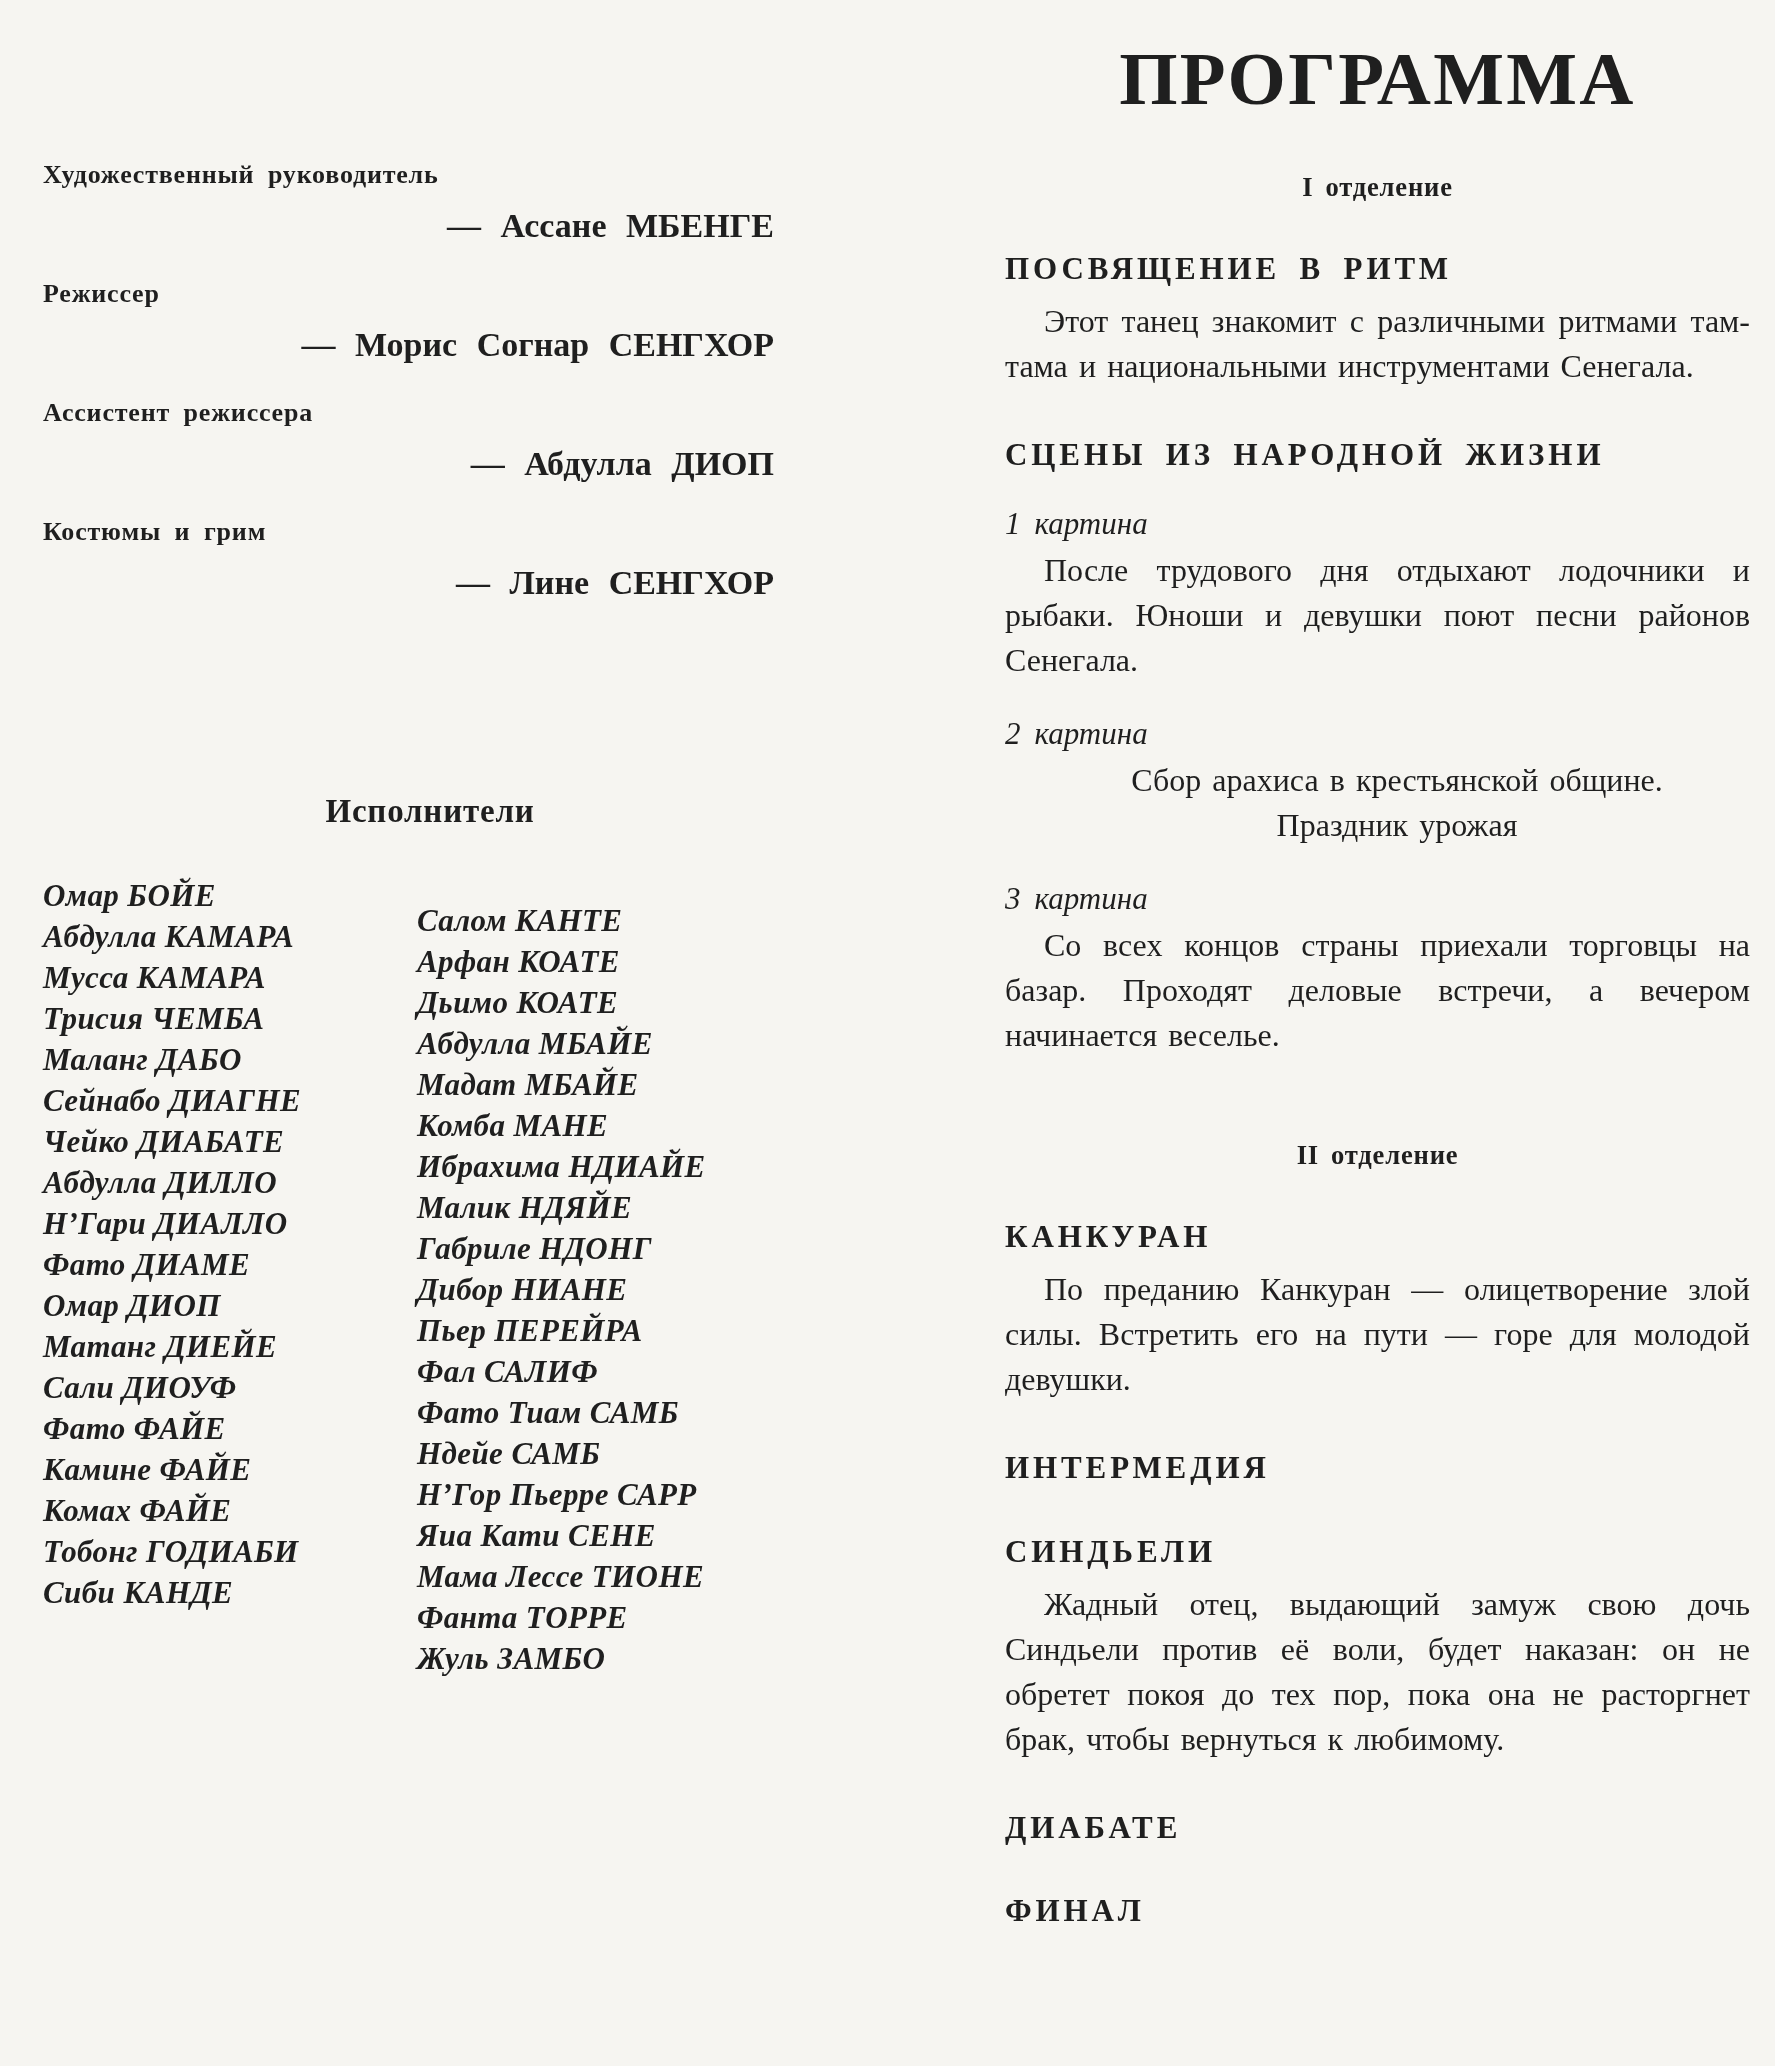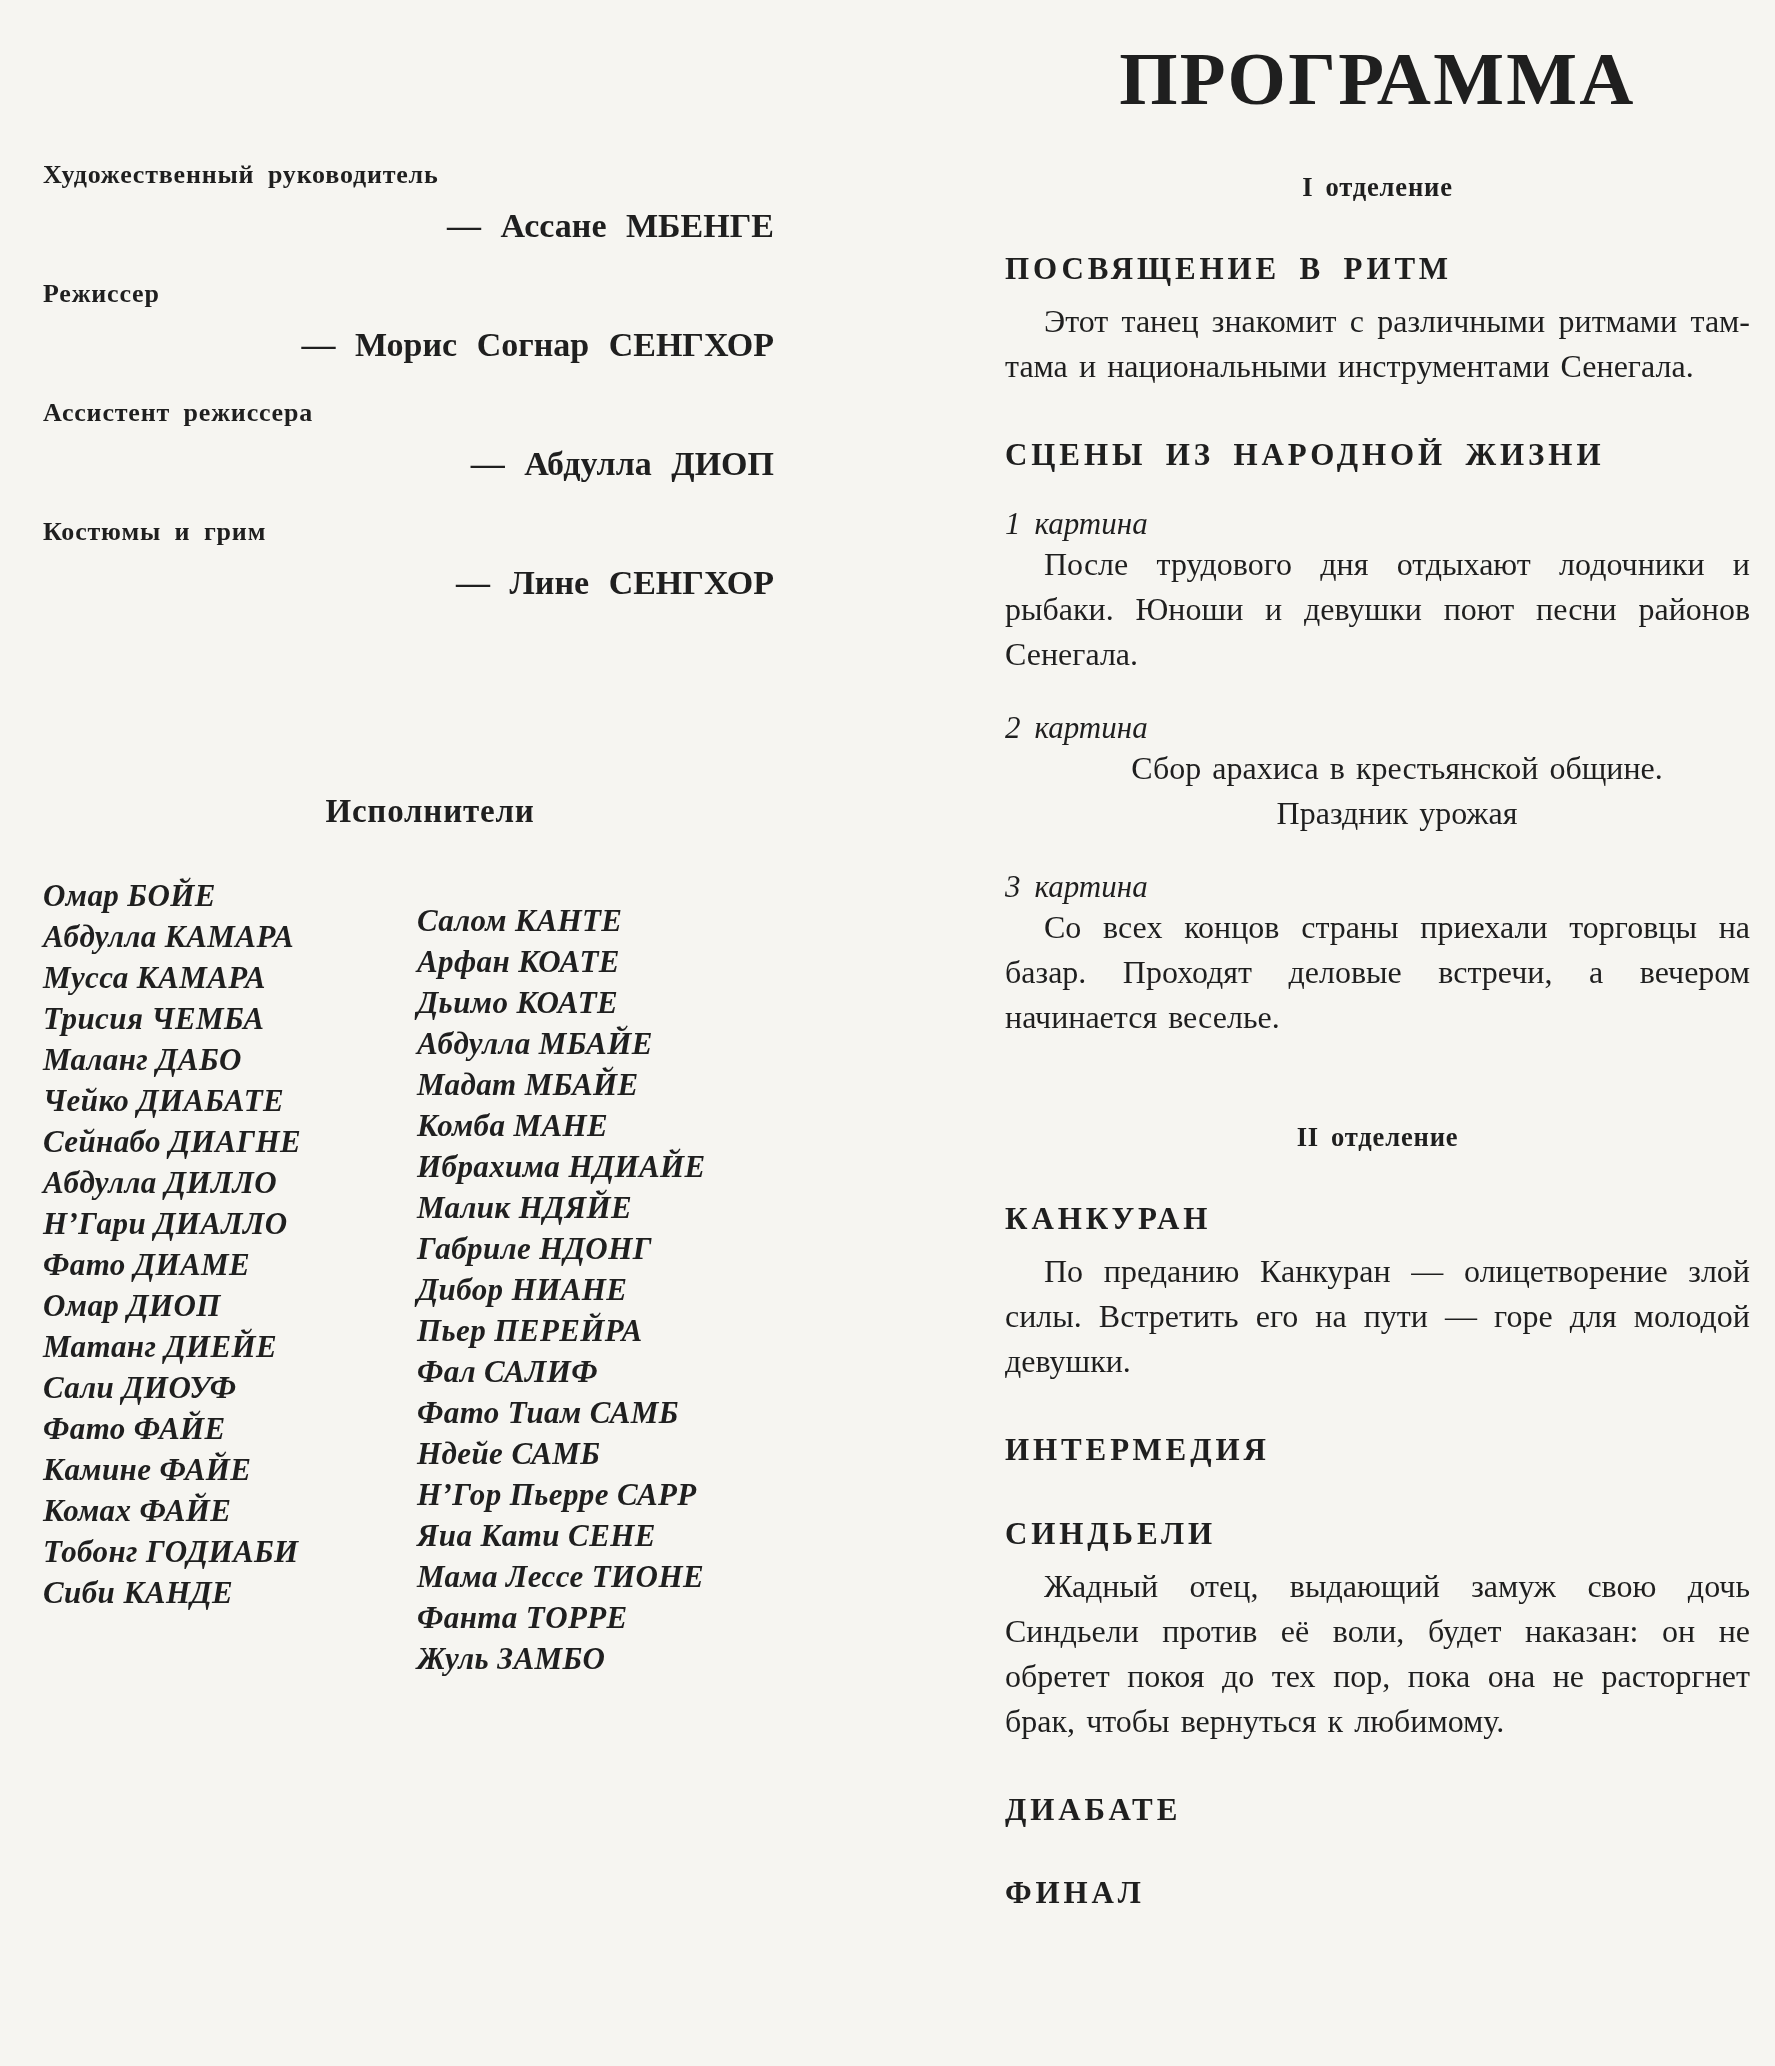--- a/index.html
+++ b/index.html
@@ -104,21 +104,21 @@
     font-weight: bold;
     letter-spacing: 3.9px;
     margin-right: 6.3px;
   }
   .scene-label {
     font-size: 31px;
     font-style: italic;
     margin-top: 33px;
     word-spacing: 6.3px;
   }
-  .scene .para { margin-top: 0; }
+  .scene .para { margin-top: 6px; }
   .short-line {
     font-size: 32px;
     line-height: 45px;
     text-indent: 39px;
   }
 </style>
 </head>
 <body>
 
 <div class="page">
@@ -146,22 +146,22 @@
 
     <h3 class="performers-heading">Исполнители</h3>
 
     <div class="performers-cols">
       <div class="perf-col">
           <div class="perf-name">Омар БОЙЕ</div>
           <div class="perf-name">Абдулла КАМАРА</div>
           <div class="perf-name">Мусса КАМАРА</div>
           <div class="perf-name">Трисия ЧЕМБА</div>
           <div class="perf-name">Маланг ДАБО</div>
+          <div class="perf-name">Сейнабо ДИАГНЕ</div>
           <div class="perf-name">Чейко ДИАБАТЕ</div>
-          <div class="perf-name">Сейнабо ДИАГНЕ</div>
           <div class="perf-name">Абдулла ДИЛЛО</div>
           <div class="perf-name">Н’Гари ДИАЛЛО</div>
           <div class="perf-name">Фато ДИАМЕ</div>
           <div class="perf-name">Омар ДИОП</div>
           <div class="perf-name">Матанг ДИЕЙЕ</div>
           <div class="perf-name">Сали ДИОУФ</div>
           <div class="perf-name">Фато ФАЙЕ</div>
           <div class="perf-name">Камине ФАЙЕ</div>
           <div class="perf-name">Комах ФАЙЕ</div>
           <div class="perf-name">Тобонг ГОДИАБИ</div>

